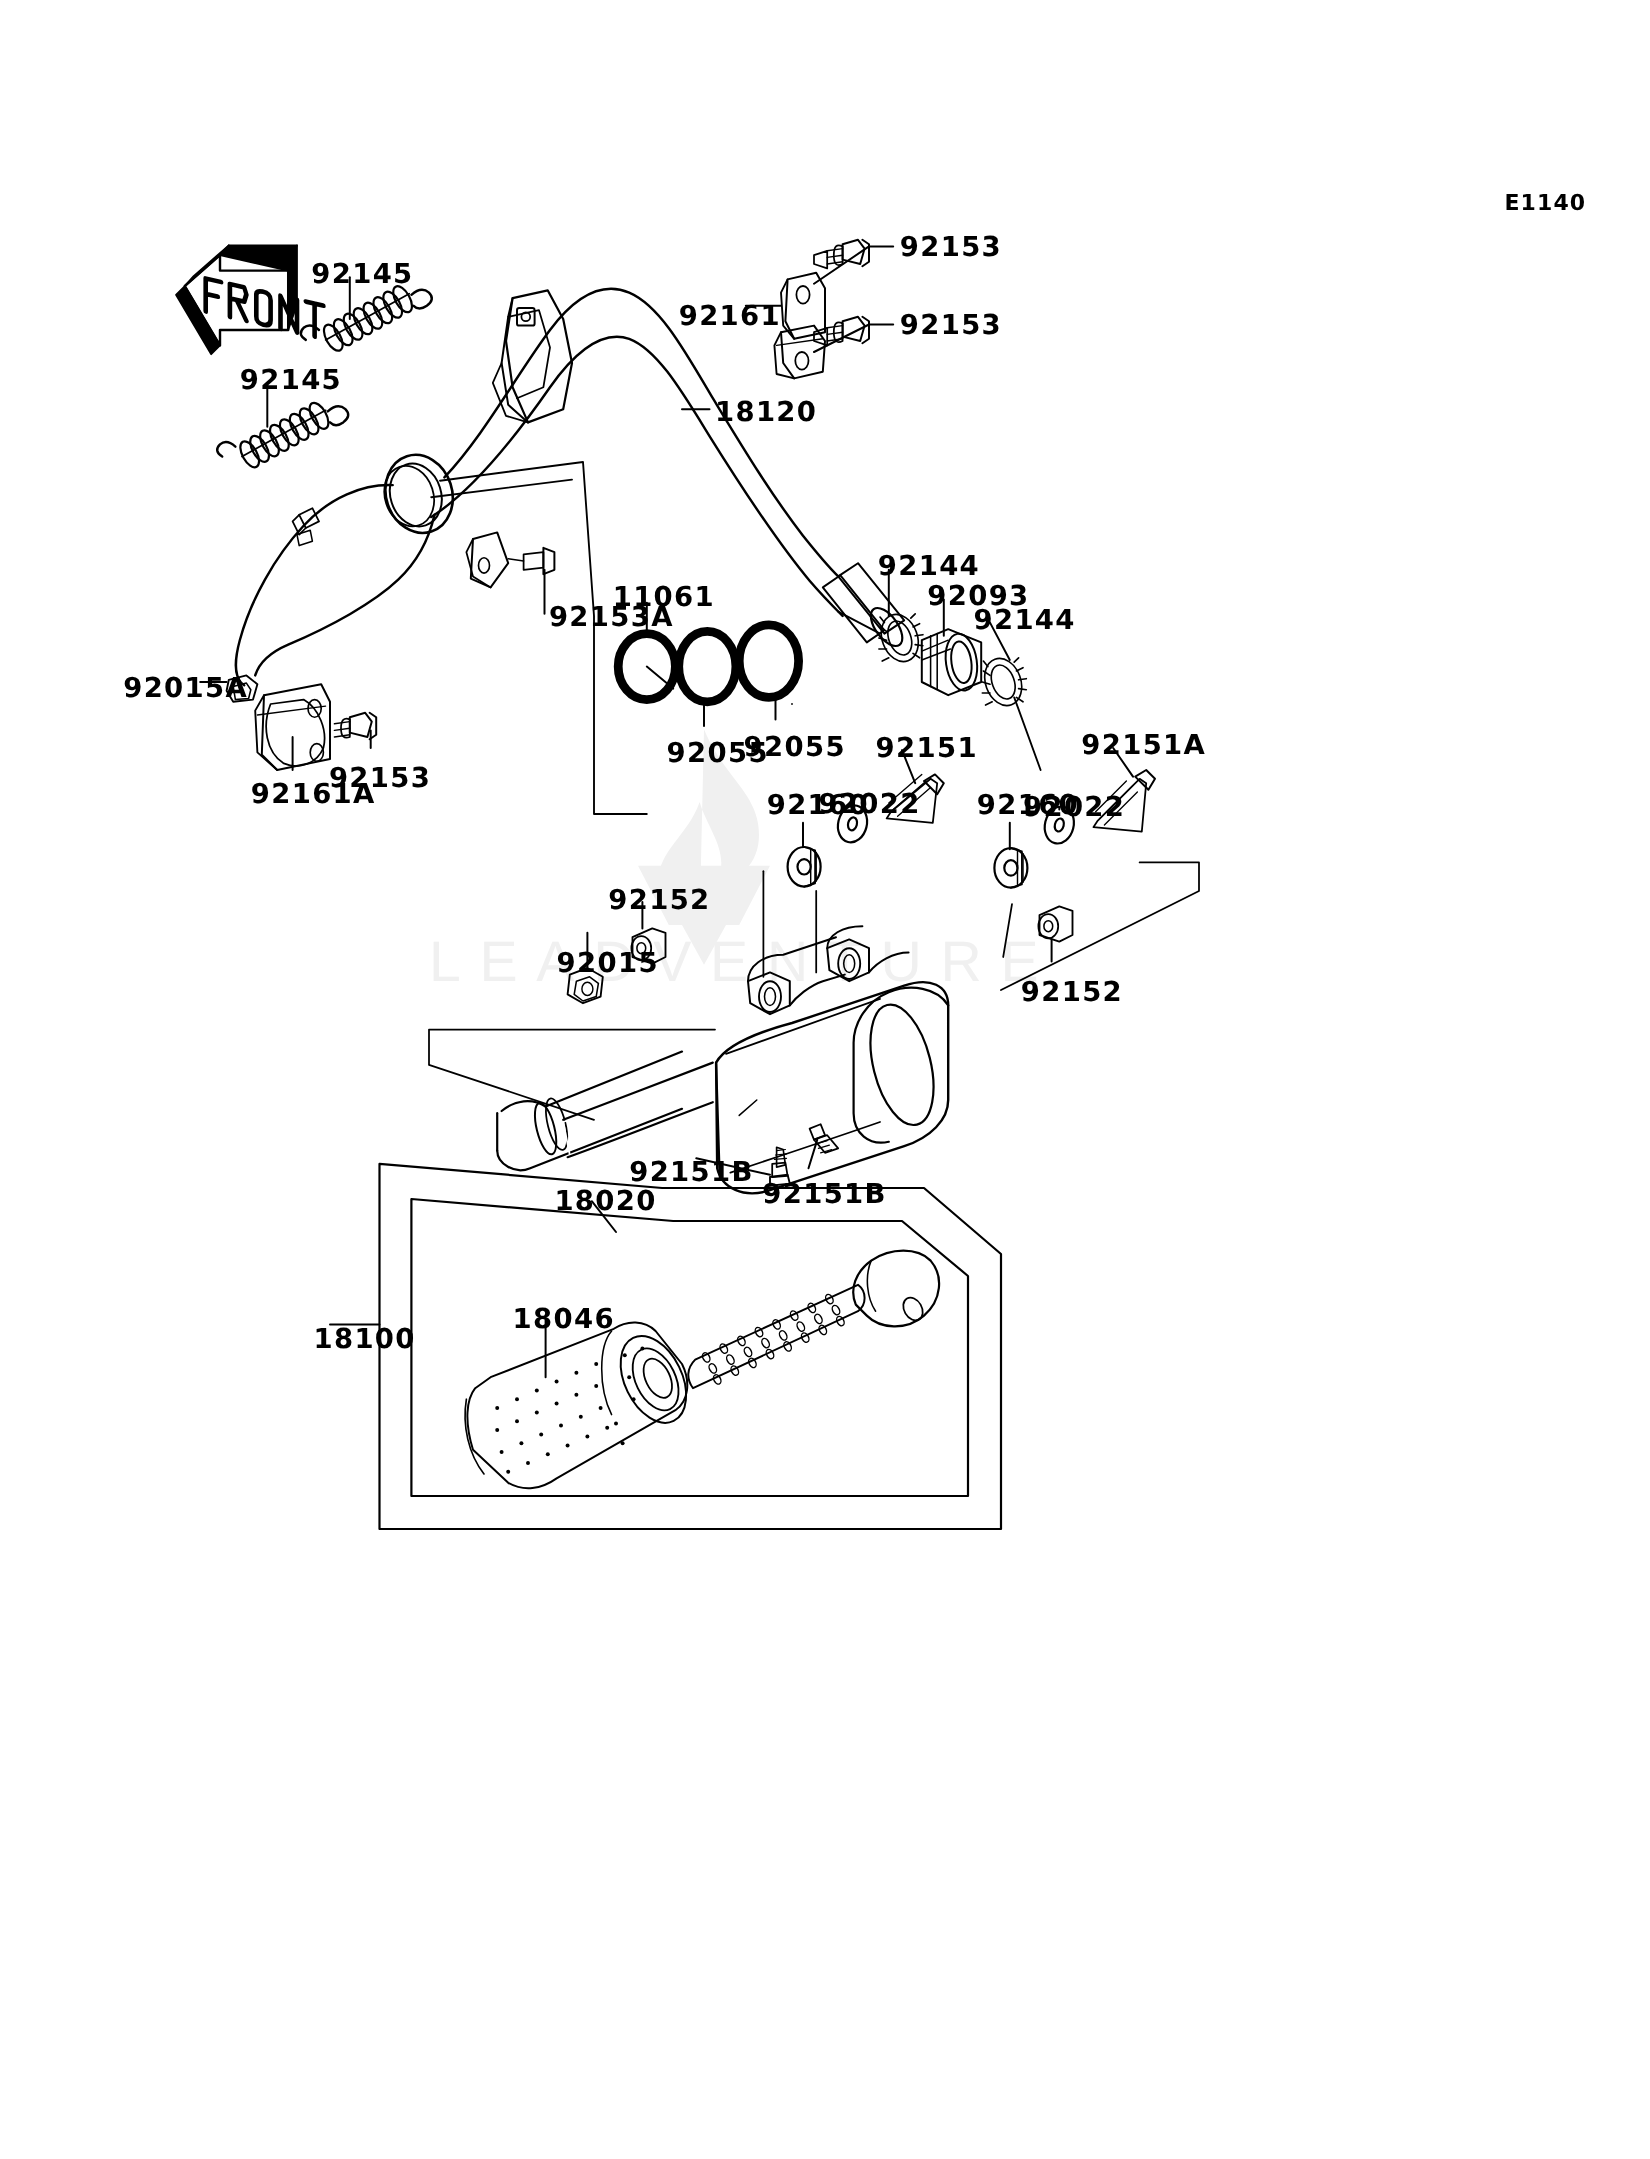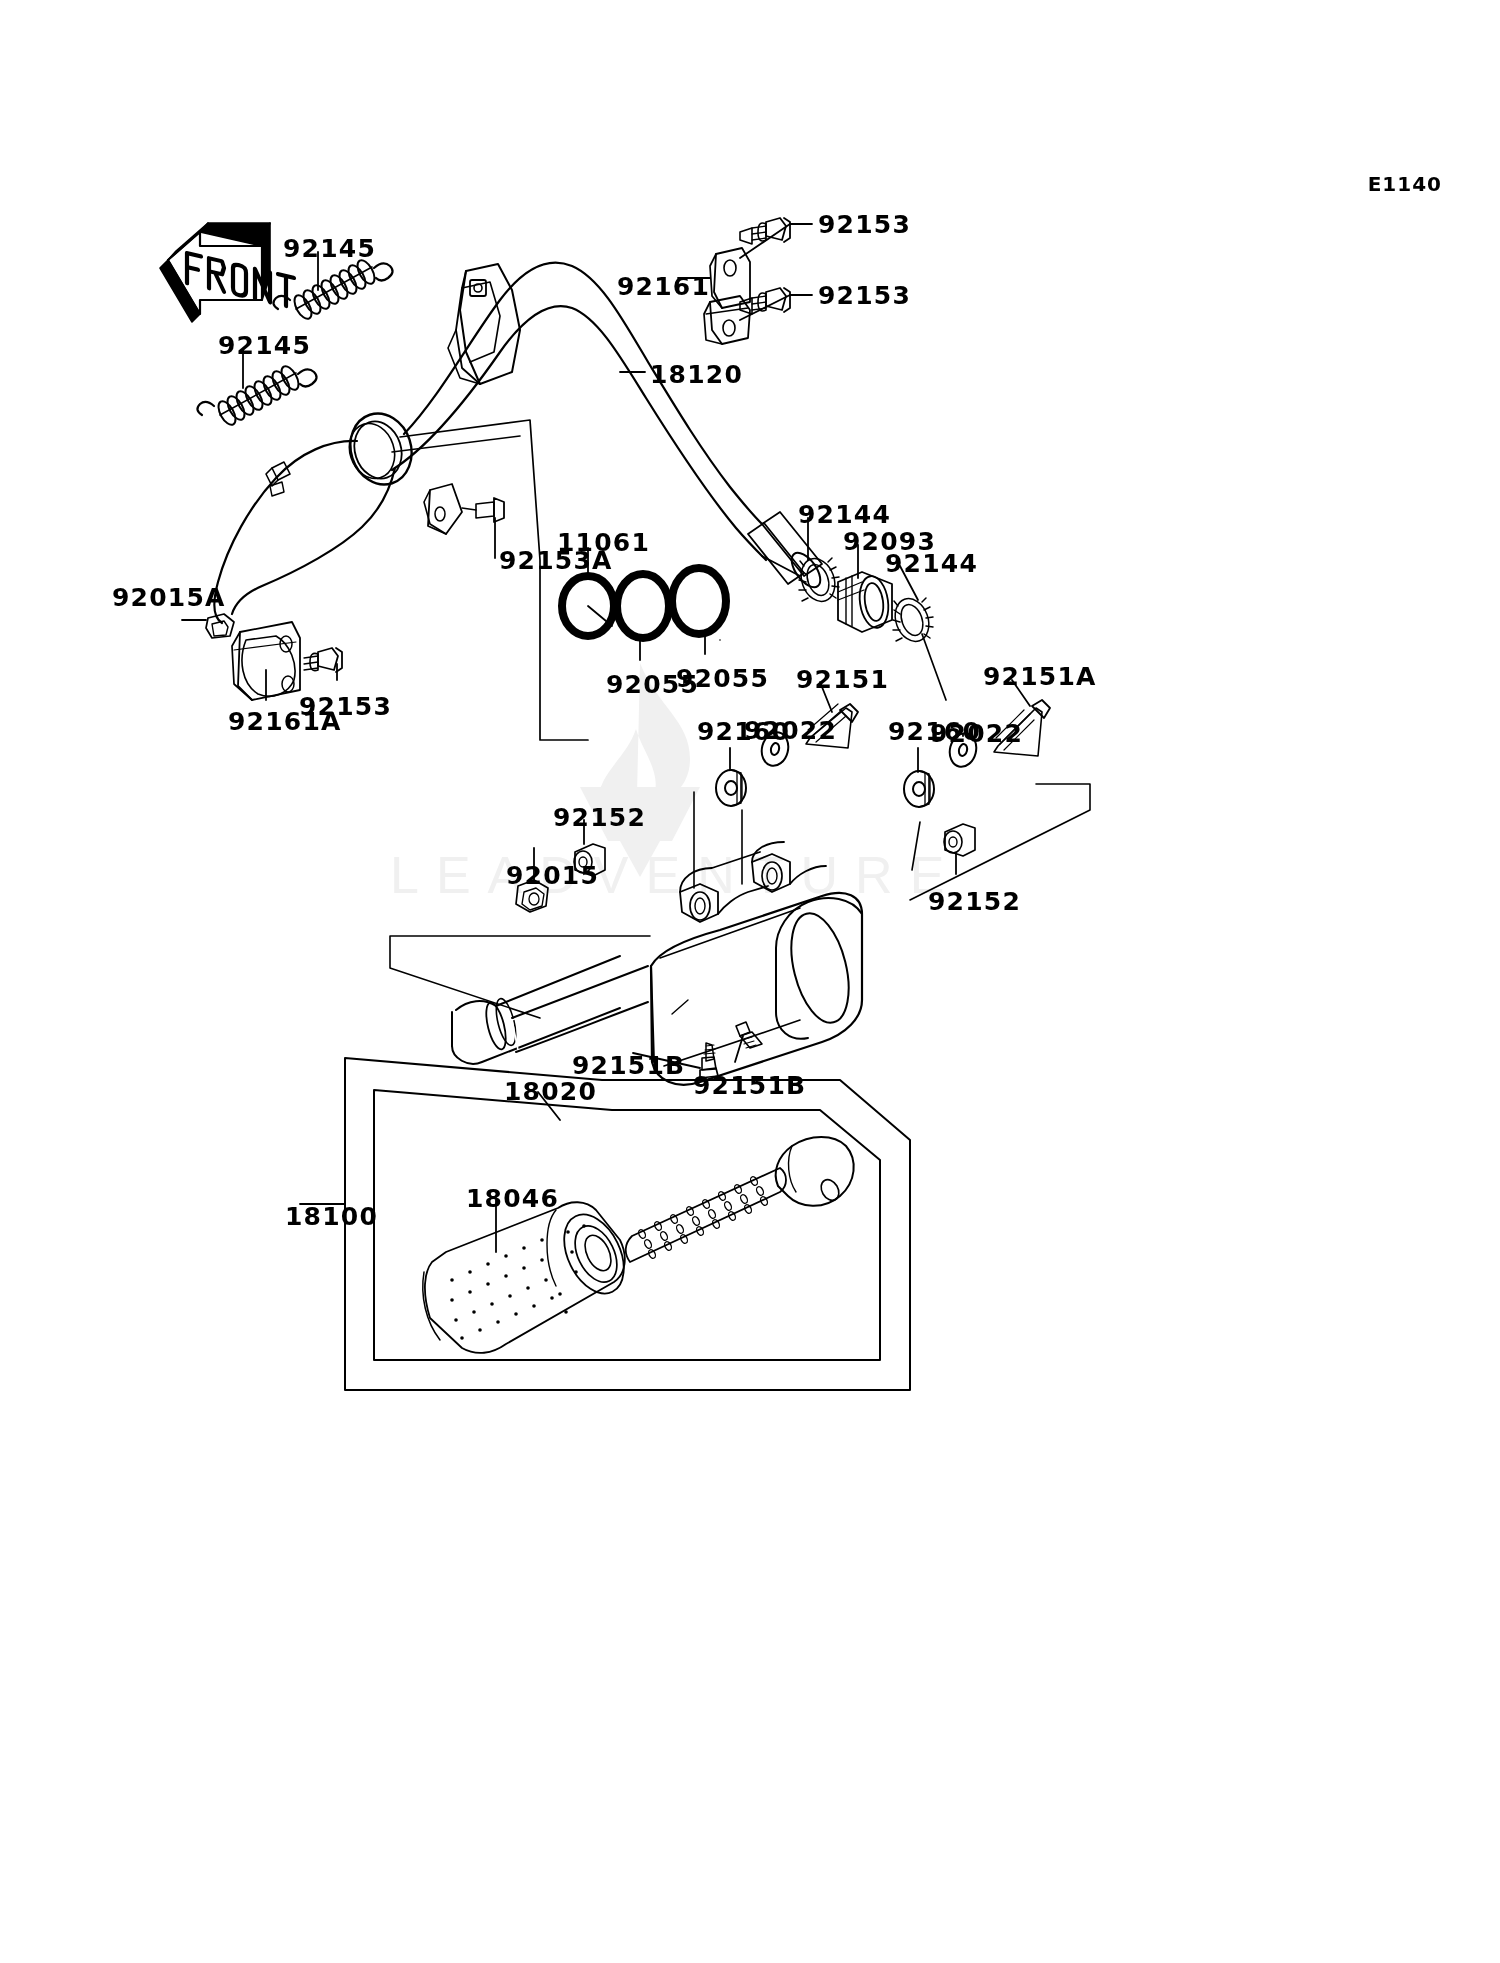--- a/index.html
+++ b/index.html
@@ -521,21 +521,21 @@
       <div class="lbl" style="left: 843px; top: 529px; text-align: center;">92093</div>
       <div class="lbl" style="left: 885px; top: 551px;">92144</div>
       <div class="lbl" style="left: 606px; top: 672px;">92055</div>
       <div class="lbl" style="left: 676px; top: 666px;">92055</div>
       <div class="lbl" style="left: 796px; top: 667px;">92151</div>
       <div class="lbl" style="left: 983px; top: 664px;">92151A</div>
       <div class="lbl" style="left: 744px; top: 718px;">92022</div>
       <div class="lbl" style="left: 930px; top: 721px;">92022</div>
       <div class="lbl" style="left: 697px; top: 719px;">92160</div>
       <div class="lbl" style="left: 888px; top: 719px;">92160</div>
-      <div class="lbl" style="left: 112px; top: 585px;">92015A</div>
+      <div class="lbl" style="left: 112px; top: 613px;">92015A</div>
       <div class="lbl" style="left: 228px; top: 709px;">92161A</div>
       <div class="lbl" style="left: 299px; top: 694px;">92153</div>
       <div class="lbl" style="left: 553px; top: 805px;">92152</div>
       <div class="lbl" style="left: 506px; top: 863px;">92015</div>
       <div class="lbl" style="left: 928px; top: 889px;">92152</div>
       <div class="lbl" style="left: 572px; top: 1053px;">92151B</div>
       <div class="lbl" style="left: 693px; top: 1073px;">92151B</div>
       <div class="lbl" style="left: 504px; top: 1079px;">18020</div>
       <div class="lbl" style="left: 466px; top: 1186px;">18046</div>
       <div class="lbl" style="left: 253px; top: 1204px; margin-left: 32px;">18100</div>

